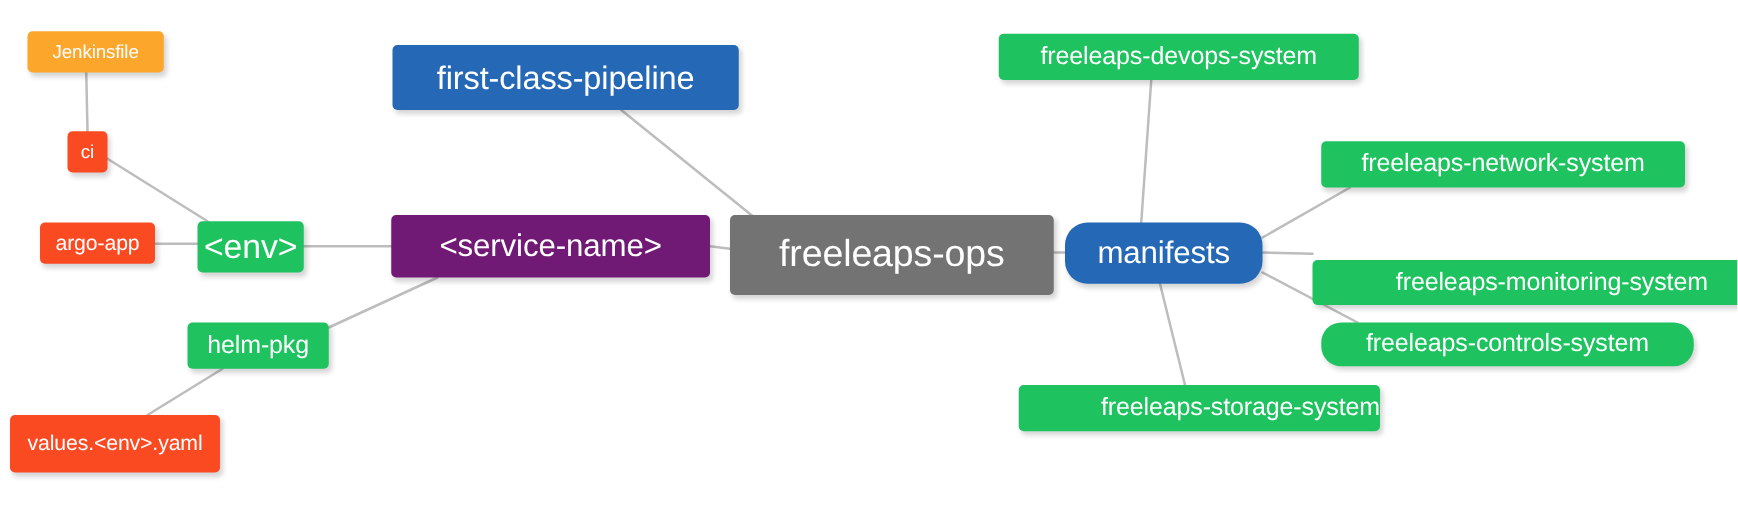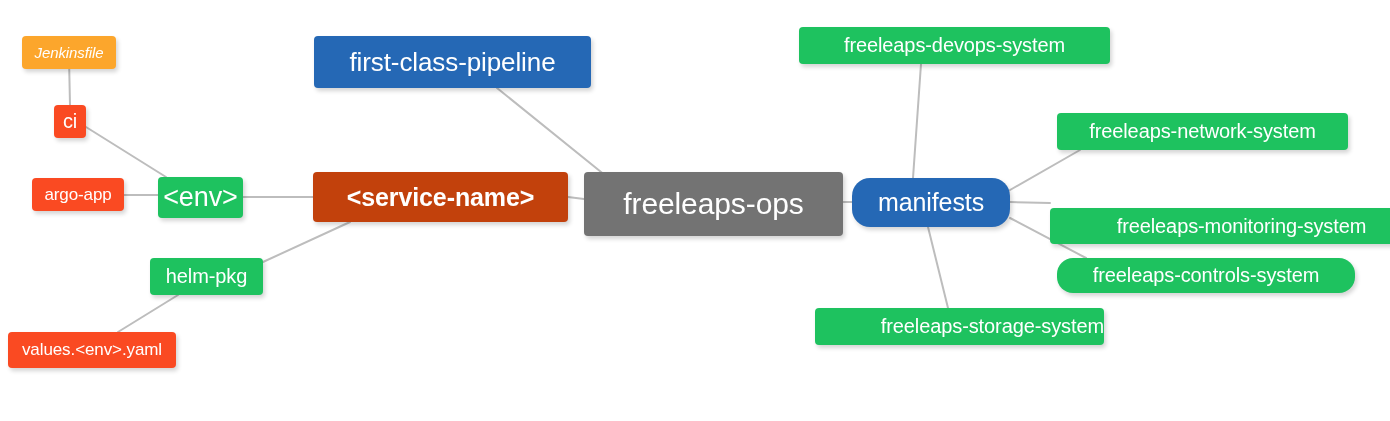--- a/index.html
+++ b/index.html
@@ -53,48 +53,48 @@
       <line x1="913" y1="178" x2="921" y2="64" stroke="#bdbdbd" stroke-width="2" stroke-linecap="round"></line>
       <line x1="1010" y1="190" x2="1080" y2="150" stroke="#bdbdbd" stroke-width="2" stroke-linecap="round"></line>
       <line x1="1010" y1="202" x2="1050" y2="203" stroke="#bdbdbd" stroke-width="2" stroke-linecap="round"></line>
       <line x1="1010" y1="218" x2="1086" y2="258" stroke="#bdbdbd" stroke-width="2" stroke-linecap="round"></line>
       <line x1="928" y1="227" x2="948" y2="308" stroke="#bdbdbd" stroke-width="2" stroke-linecap="round"></line>
     </svg>
   <div id="node-layer">
       <div class="node" style="left: 584px; top: 172px; width: 259px; height: 64px; background: #737373; font-size: 30px;">
         <span>freeleaps-ops</span>
       </div>
-      <div class="node" style="left: 313px; top: 172px; width: 255px; height: 50px; background: #c2410c; font-size: 25px; font-weight: bold;">
+      <div class="node" style="left: 313px; top: 172px; width: 255px; height: 50px; background: #701a75; font-size: 25px;">
         <span>&lt;service-name&gt;</span>
       </div>
       <div class="node" style="left: 314px; top: 36px; width: 277px; height: 52px; background: rgb(37, 104, 181); font-size: 26px;">
         <span>first-class-pipeline</span>
       </div>
       <div class="node" style="left: 852px; top: 178px; width: 158px; height: 49px; background: rgb(37, 104, 181); font-size: 25px; border-radius: 18px;">
         <span>manifests</span>
       </div>
       <div class="node" style="left: 158px; top: 177px; width: 85px; height: 41px; background: rgb(30, 194, 95); font-size: 27px;">
         <span>&lt;env&gt;</span>
       </div>
       <div class="node" style="left: 150px; top: 258px; width: 113px; height: 37px; background: rgb(30, 194, 95); font-size: 20px;">
         <span>helm-pkg</span>
       </div>
-      <div class="node" style="left: 22px; top: 36px; width: 94px; height: 33px; background: rgb(252, 166, 44); font-size: 15px; font-style: italic;">
+      <div class="node" style="left: 22px; top: 25px; width: 109px; height: 33px; background: rgb(252, 166, 44); font-size: 15px;">
         <span>Jenkinsfile</span>
       </div>
-      <div class="node" style="left: 54px; top: 105px; width: 32px; height: 33px; background: rgb(250, 74, 34); font-size: 20px;">
+      <div class="node" style="left: 54px; top: 105px; width: 32px; height: 33px; background: rgb(250, 74, 34); font-size: 15px;">
         <span>ci</span>
       </div>
       <div class="node" style="left: 32px; top: 178px; width: 92px; height: 33px; background: rgb(250, 74, 34); font-size: 17px;">
         <span>argo-app</span>
       </div>
-      <div class="node" style="left: 8px; top: 332px; width: 168px; height: 36px; background: rgb(250, 74, 34); font-size: 17px;">
+      <div class="node" style="left: 8px; top: 332px; width: 168px; height: 46px; background: rgb(250, 74, 34); font-size: 17px;">
         <span>values.&lt;env&gt;.yaml</span>
       </div>
-      <div class="node" style="left: 799px; top: 27px; width: 311px; height: 37px; background: rgb(30, 194, 95); font-size: 20px;">
+      <div class="node" style="left: 799px; top: 27px; width: 288px; height: 37px; background: rgb(30, 194, 95); font-size: 20px;">
         <span>freeleaps-devops-system</span>
       </div>
       <div class="node" style="left: 1057px; top: 113px; width: 291px; height: 37px; background: rgb(30, 194, 95); font-size: 20px;">
         <span>freeleaps-network-system</span>
       </div>
       <div class="node" style="left: 1050px; top: 187px; width: 383px; height: 36px; background: rgb(30, 194, 95); font-size: 20px; margin-top: 21px;">
         <span>freeleaps-monitoring-system</span>
       </div>
       <div class="node" style="left: 1057px; top: 258px; width: 298px; height: 35px; background: rgb(30, 194, 95); font-size: 20px; border-radius: 16px;">
         <span>freeleaps-controls-system</span>

